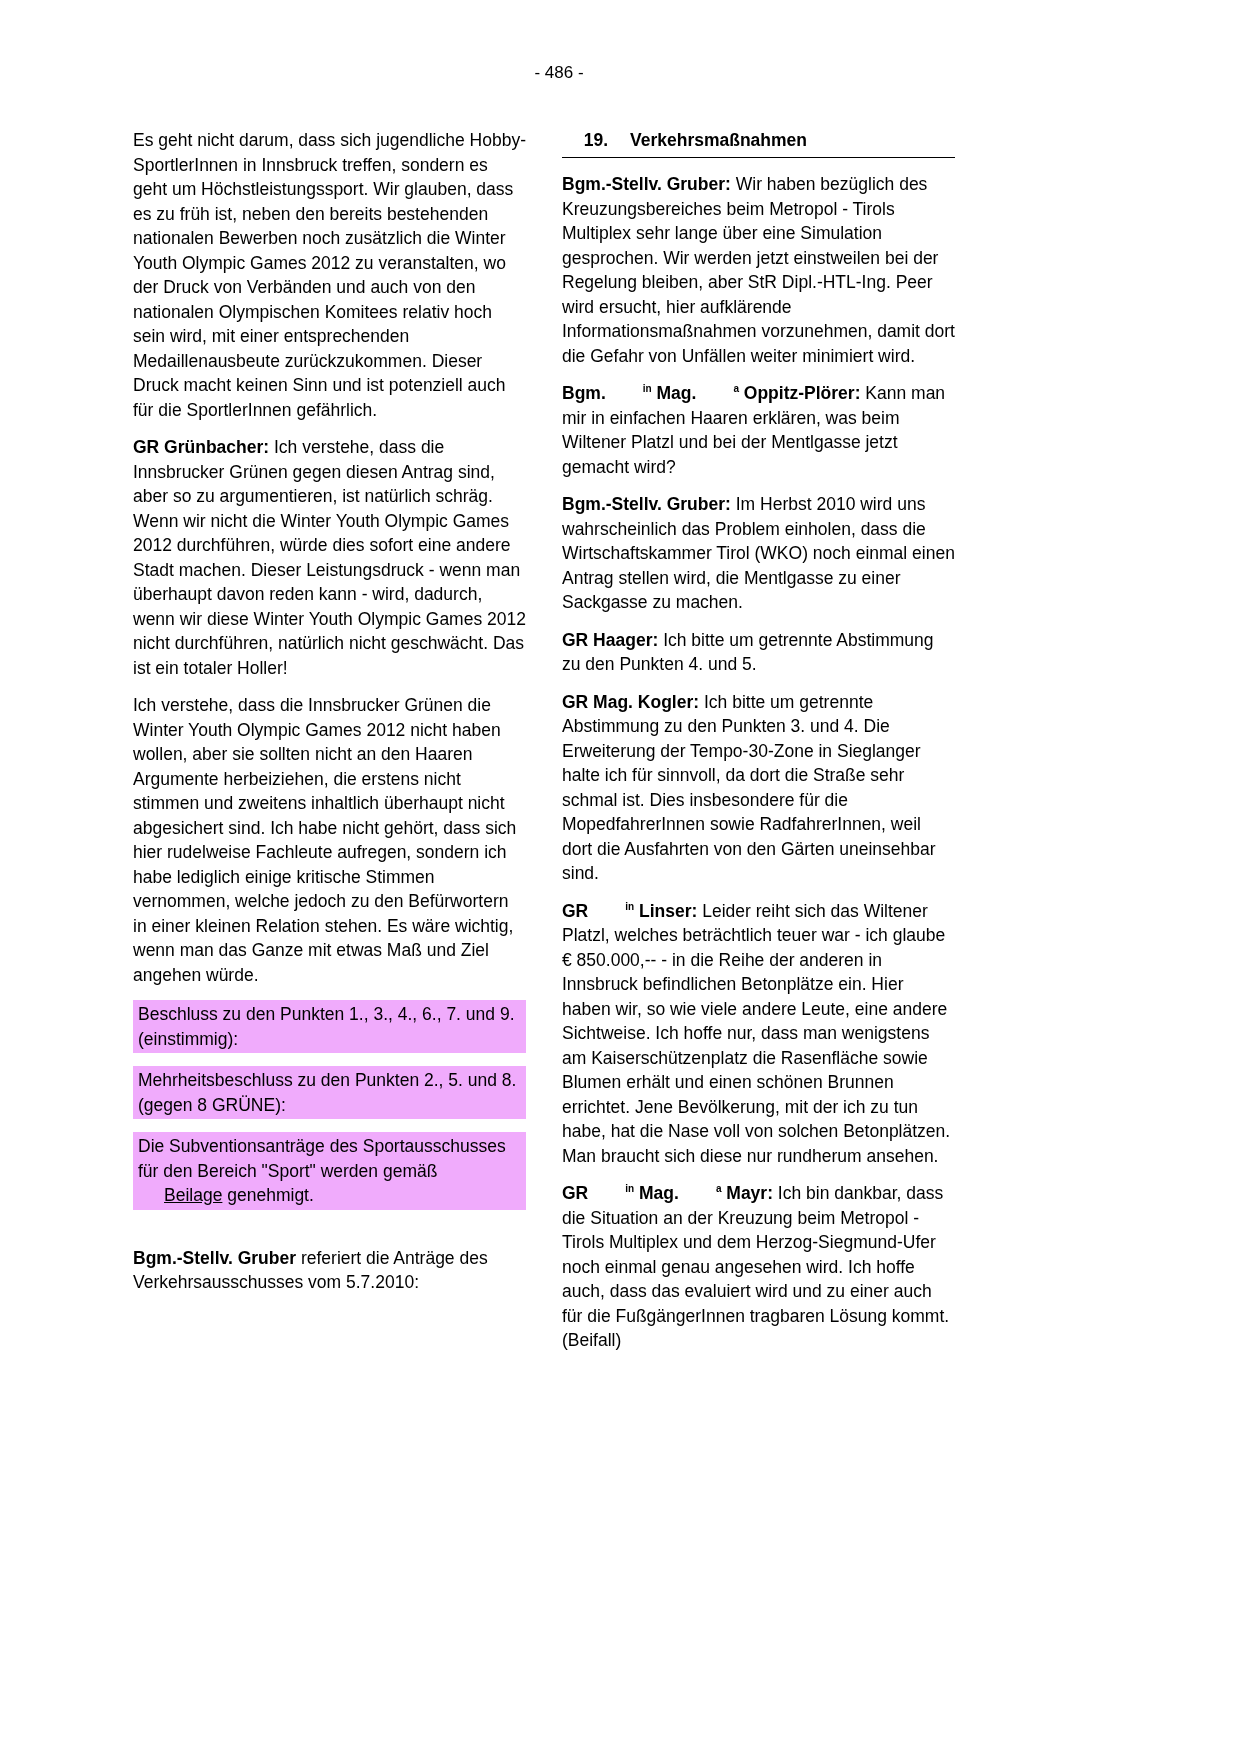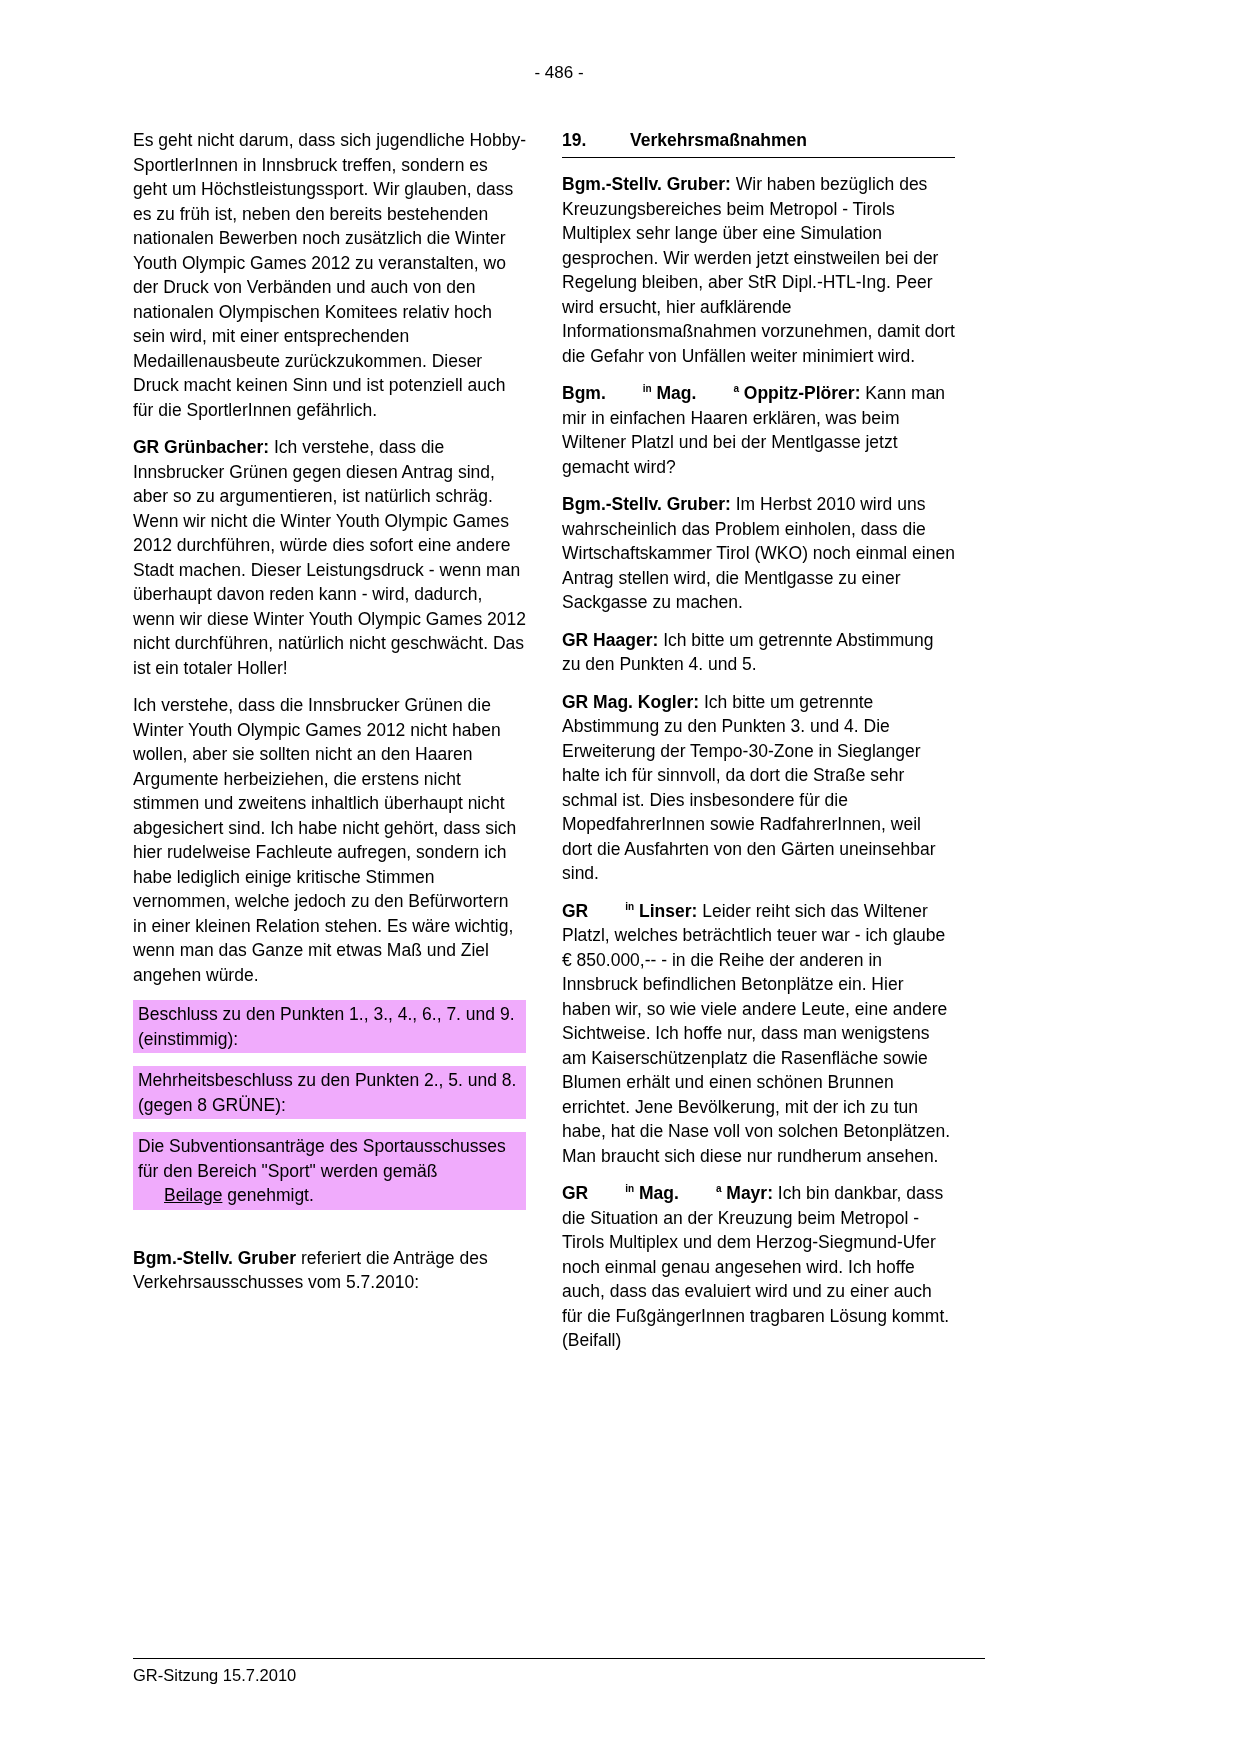--- a/index.html
+++ b/index.html
@@ -22,21 +22,21 @@
   .col{width:393px;font-size:17.5px;line-height:24.5px;text-align:left;}
   .col p{margin:0 0 13px 0;}
   b.speaker{font-weight:bold;}
   sup{font-size:10px;line-height:0;vertical-align:super;font-weight:inherit;padding-left:37px;}
   .section-heading{
     display:flex;
     font-weight:bold;font-size:17.5px;line-height:24px;
     border-bottom:1.5px solid #000;
     padding-bottom:5px;margin-bottom:14px;
   }
-  .section-number{width:68px;flex:0 0 68px;}
+  .section-number{width:68px;flex:0 0 68px;text-align:center;}
   .highlight{
     background:#f0abfc;
     padding:2px 5px;
     margin:0 -5px 11px -5px;
   }
   .ref-underline{text-decoration:underline;margin-left:26px;}
   .gap-before{margin-top:36px !important;}
   .footer{
     position:absolute;top:1658px;left:133px;width:852px;
     border-top:1.5px solid #000;
@@ -86,17 +86,14 @@
 
       <p><b class="speaker">GR Mag. Kogler:</b><span> Ich bitte um getrennte Abstimmung zu den Punkten 3. und 4. Die Erweiterung der Tempo-30-Zone in Sieglanger halte ich für sinnvoll, da dort die Straße sehr schmal ist. Dies insbesondere für die MopedfahrerInnen sowie RadfahrerInnen, weil dort die Ausfahrten von den Gärten uneinsehbar sind.</span></p>
 
       <p><b class="speaker"><span>GR</span><sup>in</sup><span> Linser:</span></b><span> Leider reiht sich das Wiltener Platzl, welches beträchtlich teuer war - ich glaube € 850.000,-- - in die Reihe der anderen in Innsbruck befindlichen Betonplätze ein. Hier haben wir, so wie viele andere Leute, eine andere Sichtweise. Ich hoffe nur, dass man wenigstens am Kaiserschützenplatz die Rasenfläche sowie Blumen erhält und einen schönen Brunnen errichtet. Jene Bevölkerung, mit der ich zu tun habe, hat die Nase voll von solchen Betonplätzen. Man braucht sich diese nur rundherum ansehen.</span></p>
 
       <p><b class="speaker"><span>GR</span><sup>in</sup><span> Mag.</span><sup>a</sup><span> Mayr:</span></b><span> Ich bin dankbar, dass die Situation an der Kreuzung beim Metropol - Tirols Multiplex und dem Herzog-Siegmund-Ufer noch einmal genau angesehen wird. Ich hoffe auch, dass das evaluiert wird und zu einer auch für die FußgängerInnen tragbaren Lösung kommt. (Beifall)</span></p>
 
     </div>
   </div>
 
-  <div class="footer">
-    <span>GR-Sitzung 15.7.2010</span>
-  </div>
 
 </div>
 
 </body></html>

